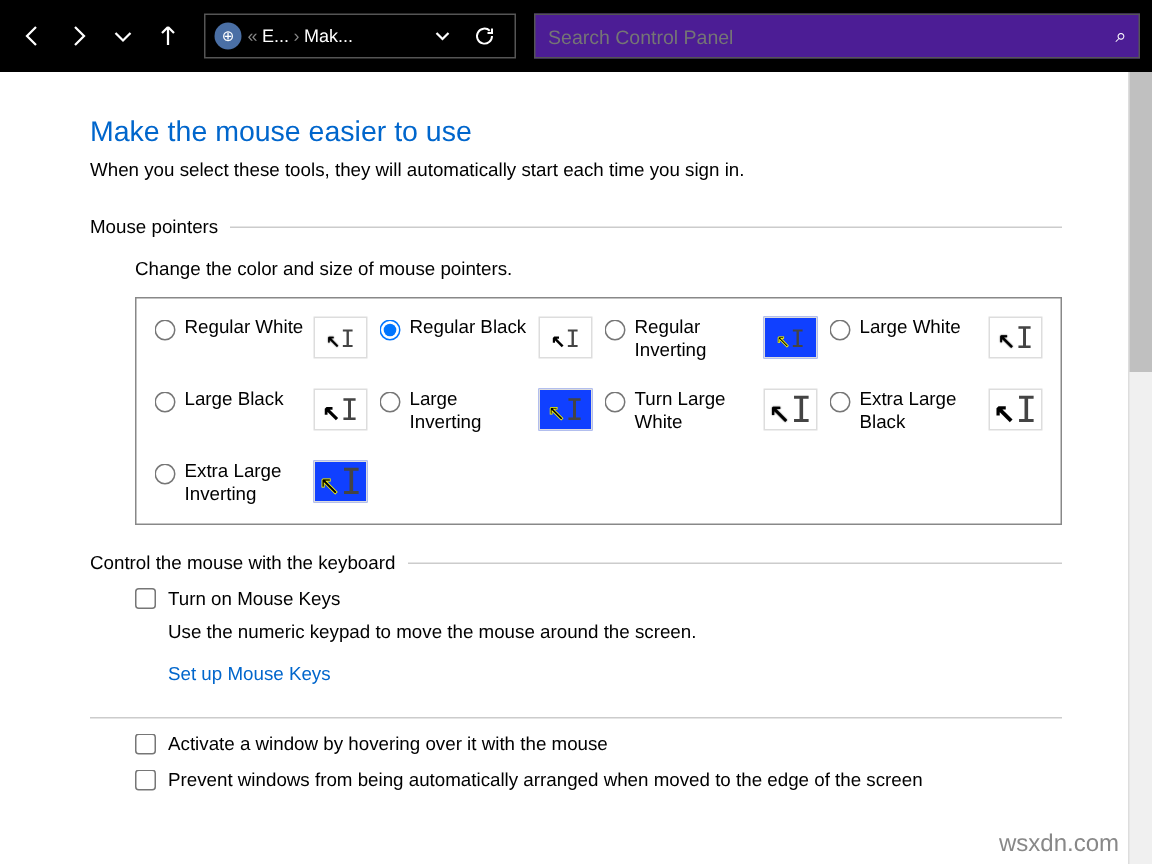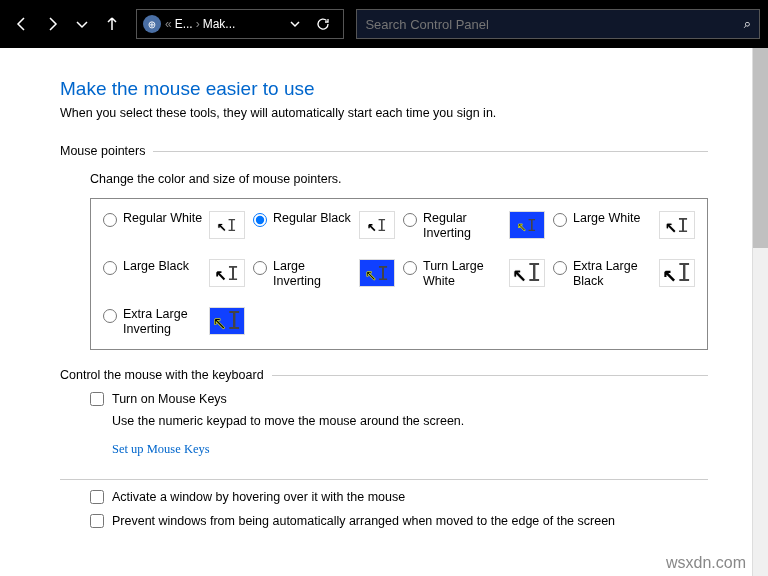--- a/index.html
+++ b/index.html
@@ -4,21 +4,21 @@
 <style>
 * { box-sizing: border-box; margin: 0; padding: 0; }
 body { font-family: "Segoe UI", Arial, sans-serif; font-size: 12.5px; color: #000; background: #fff; width: 768px; height: 576px; overflow: hidden; position: relative; }
 .toolbar { background: #000; height: 48px; display: flex; align-items: center; padding: 0 8px; gap: 2px; }
 .nav-btn { width: 28px; height: 28px; display: flex; align-items: center; justify-content: center; color: #fff; cursor: pointer; }
 .addr-box { background: #000; border: 1px solid #555; height: 30px; display: flex; align-items: center; padding: 0 6px; margin-left: 8px; }
 .addr-globe { width: 18px; height: 18px; border-radius: 50%; background: #4a6fa5; display: flex; align-items: center; justify-content: center; color: #fff; font-size: 10px; margin-right: 4px; }
 .addr-text { color: #fff; font-size: 12px; display: flex; align-items: center; gap: 3px; }
 .addr-sep { color: #888; }
 .addr-drop { margin-left: 46px; }
-.search-box { background: #0f172a; border: 1px solid #555; height: 30px; flex: 1; margin-left: 10px; display: flex; align-items: center; padding: 0 8px; }
+.search-box { background: #4c1d95; border: 1px solid #555; height: 30px; flex: 1; margin-left: 10px; display: flex; align-items: center; padding: 0 8px; }
 .search-box input { background: transparent; border: none; color: #888; font-size: 13px; flex: 1; outline: none; }
 .search-icon { color: #fff; font-size: 13px; }
 .content { padding: 30px 60px 0 60px; height: 498px; overflow-y: auto; position: relative; }
 .page-title { color: #0066cc; font-size: 19px; font-weight: 400; margin-bottom: 6px; }
 .page-sub { color: #000; font-size: 12.5px; margin-bottom: 24px; }
 fieldset { border: none; border-top: 1px solid #ccc; padding: 0; margin-bottom: 18px; }
 legend { padding-right: 8px; font-size: 12.5px; color: #000; }
 .section-desc { margin: 14px 0 12px 30px; font-size: 12.5px; }
 .pointer-grid { border: 1px solid #888; margin-left: 30px; padding: 12px; display: grid; grid-template-columns: repeat(4, 1fr); gap: 18px 8px; }
 .pointer-opt { display: flex; align-items: flex-start; gap: 6px; }
@@ -26,21 +26,21 @@
 .pointer-label { width: 80px; font-size: 12.5px; line-height: 1.2; }
 .preview { width: 36px; height: 28px; background: #fff; border: 1px solid #ddd; display: flex; align-items: center; justify-content: center; gap: 0px; font-family: monospace; }
 .preview.inv { background: #1040ff; }
 .cursor-white { font-size: 16px; color: #000; text-shadow: 0 0 1px #000; }
 .cursor-black { font-size: 16px; color: #000; font-weight: bold; }
 .ibeam { font-size: 16px; color: #444; }
 .cursor-inv { font-size:16px; color:#000; -webkit-text-stroke: 0.5px #ff0;}
 .check-row { display: flex; align-items: flex-end; gap: 8px; margin-left: 30px; margin-top: 10px; }
 .check-row input[type=checkbox]{width:14px;height:14px;}
 .check-sub { margin-left: 52px; margin-top: 8px; font-size: 12.5px; }
-.link { color: #0066cc; cursor: pointer; margin-left: 52px; margin-top: 14px; display: inline-block; font-size: 12.5px; font-family: Liberation Serif, serif; }
+.link { color: #0066cc; cursor: pointer; margin-left: 52px; margin-top: 14px; display: inline-block; font-size: 12.5px; }
 .scrollbar { position: absolute; right: 0; top: 48px; bottom: 0; width: 16px; background: #f0f0f0; border-left: 1px solid #ddd; }
 .scrollbar-thumb { position: absolute; top: 0; width: 100%; height: 200px; background: #c0c0c0; }
 .watermark { position: absolute; bottom: 4px; right: 22px; font-size: 16px; color: #888; }
 .sz-l .cursor-white,.sz-l .cursor-black,.sz-l .ibeam,.sz-l .cursor-inv{font-size:20px}
 .sz-xl .cursor-white,.sz-xl .cursor-black,.sz-xl .ibeam,.sz-xl .cursor-inv{font-size:24px}
 </style>
 </head>
 <body>
 
 <div class="toolbar">

